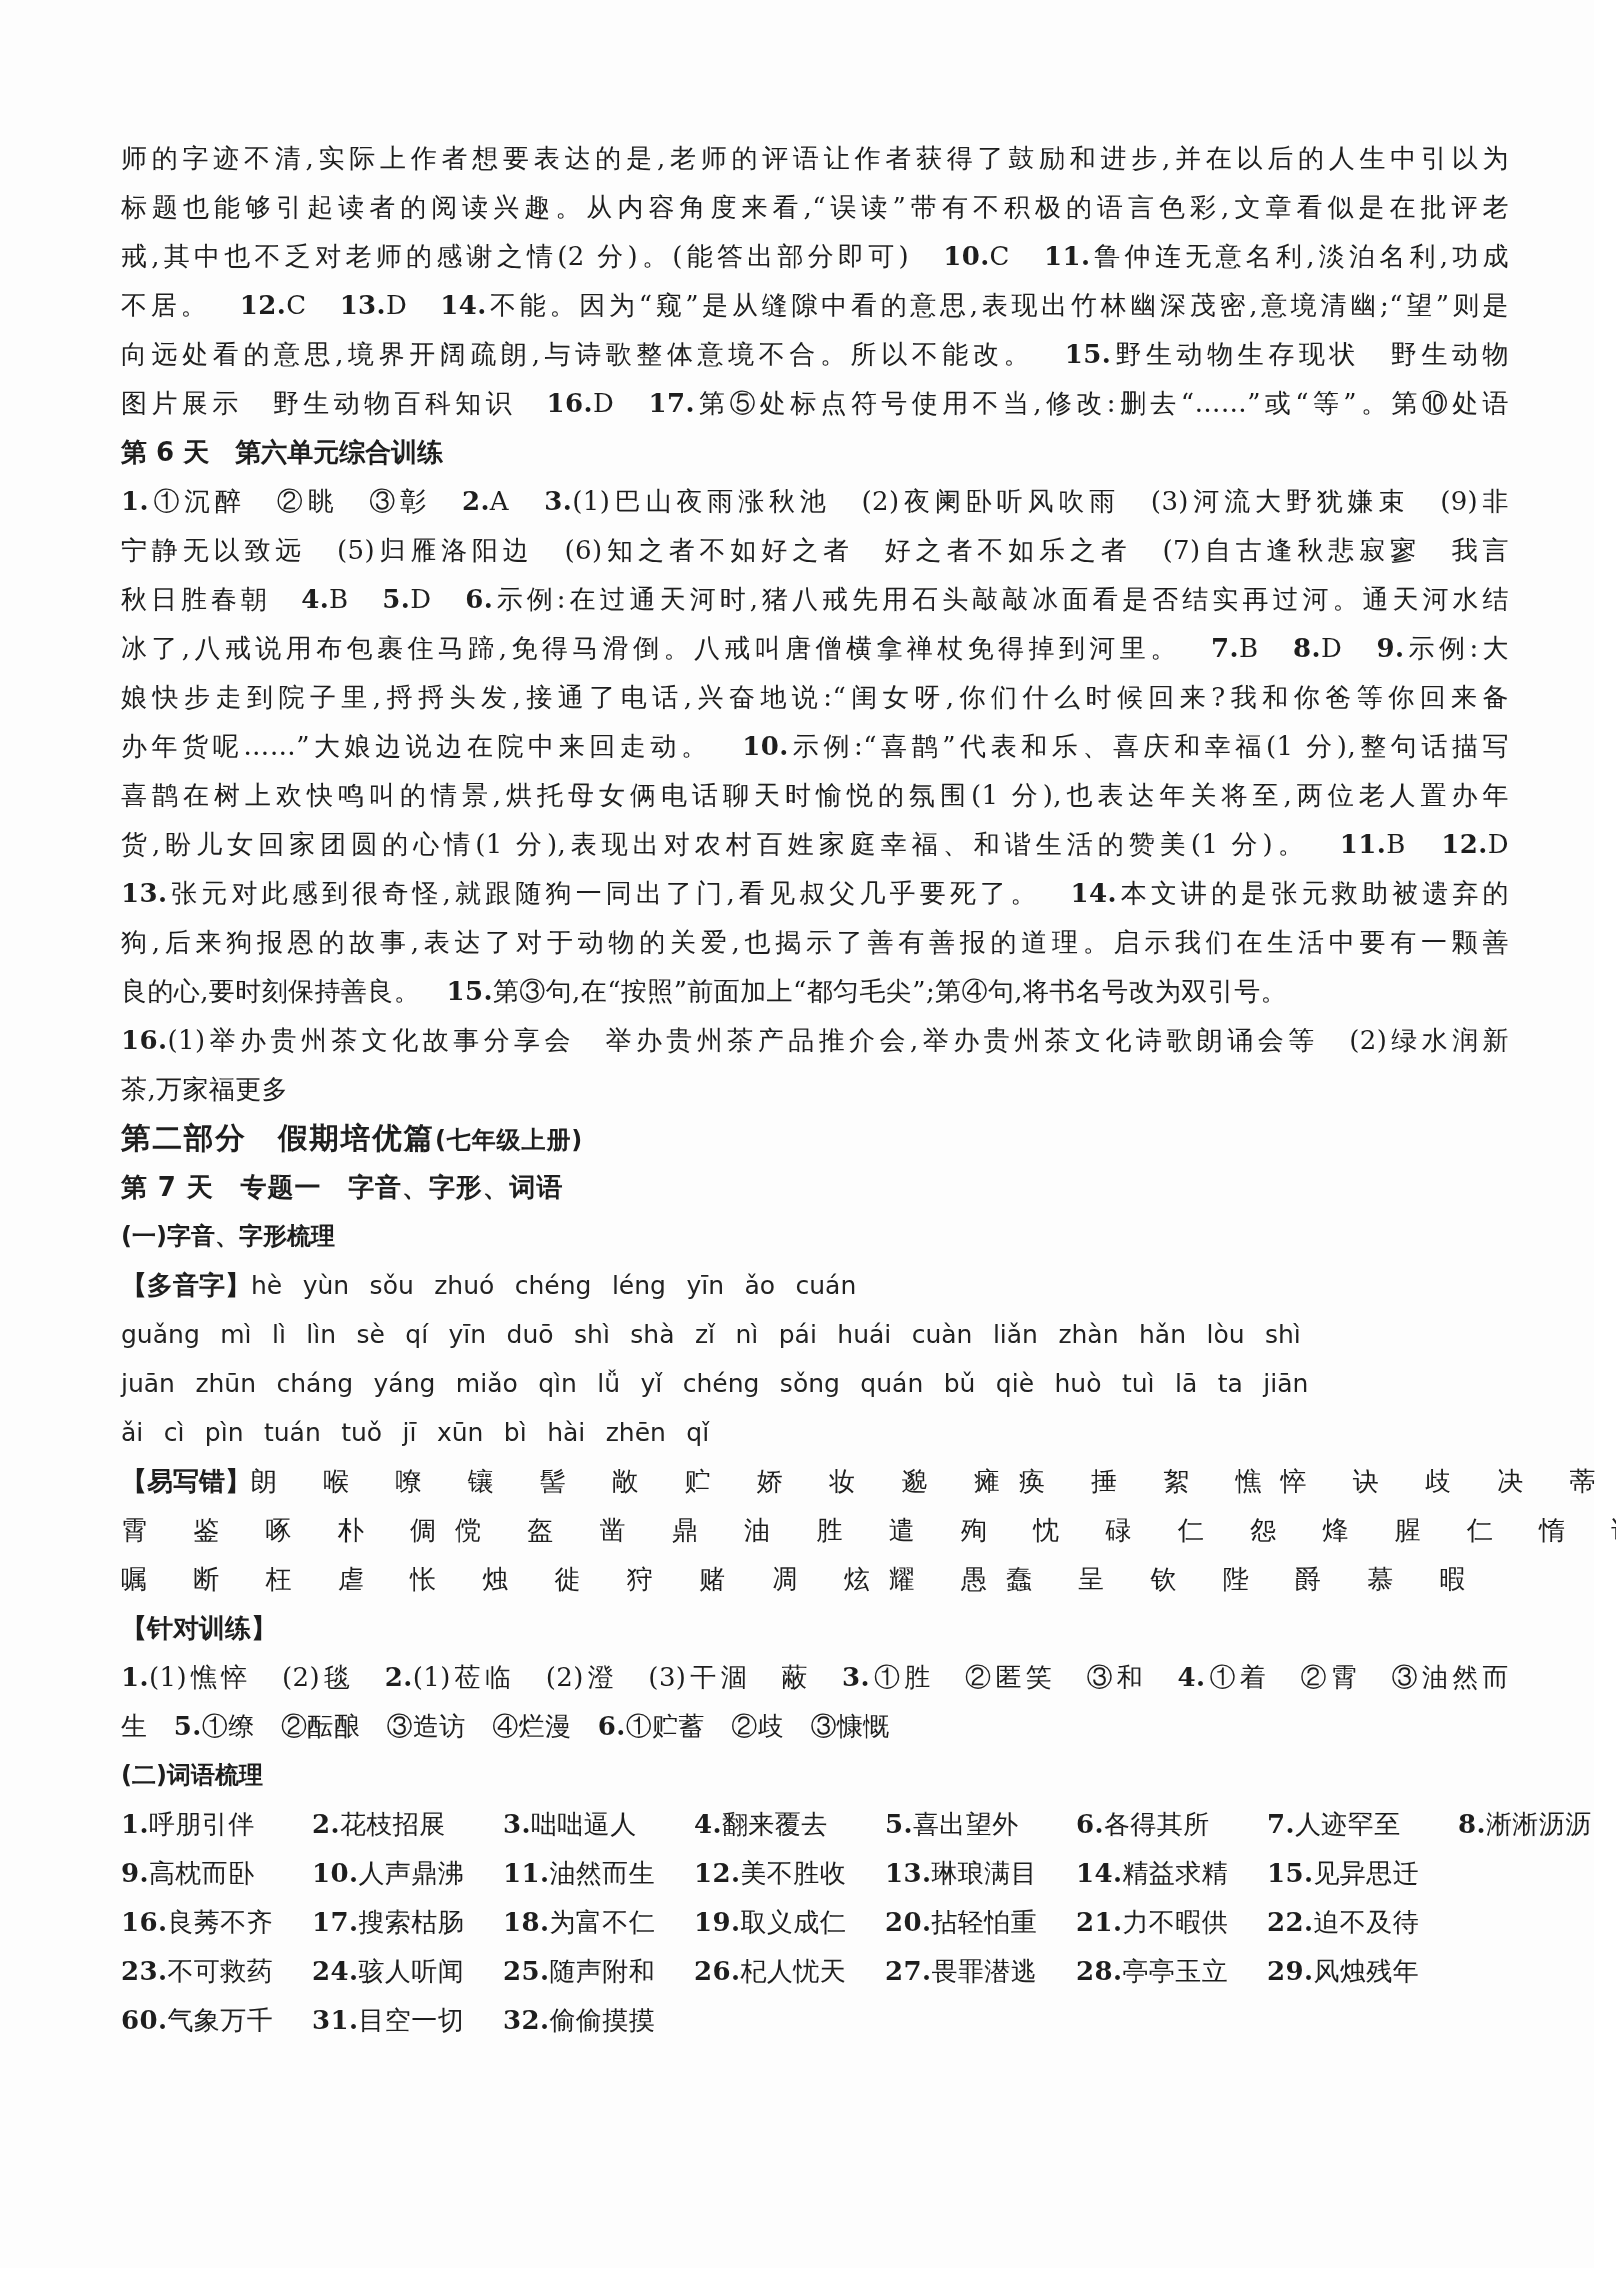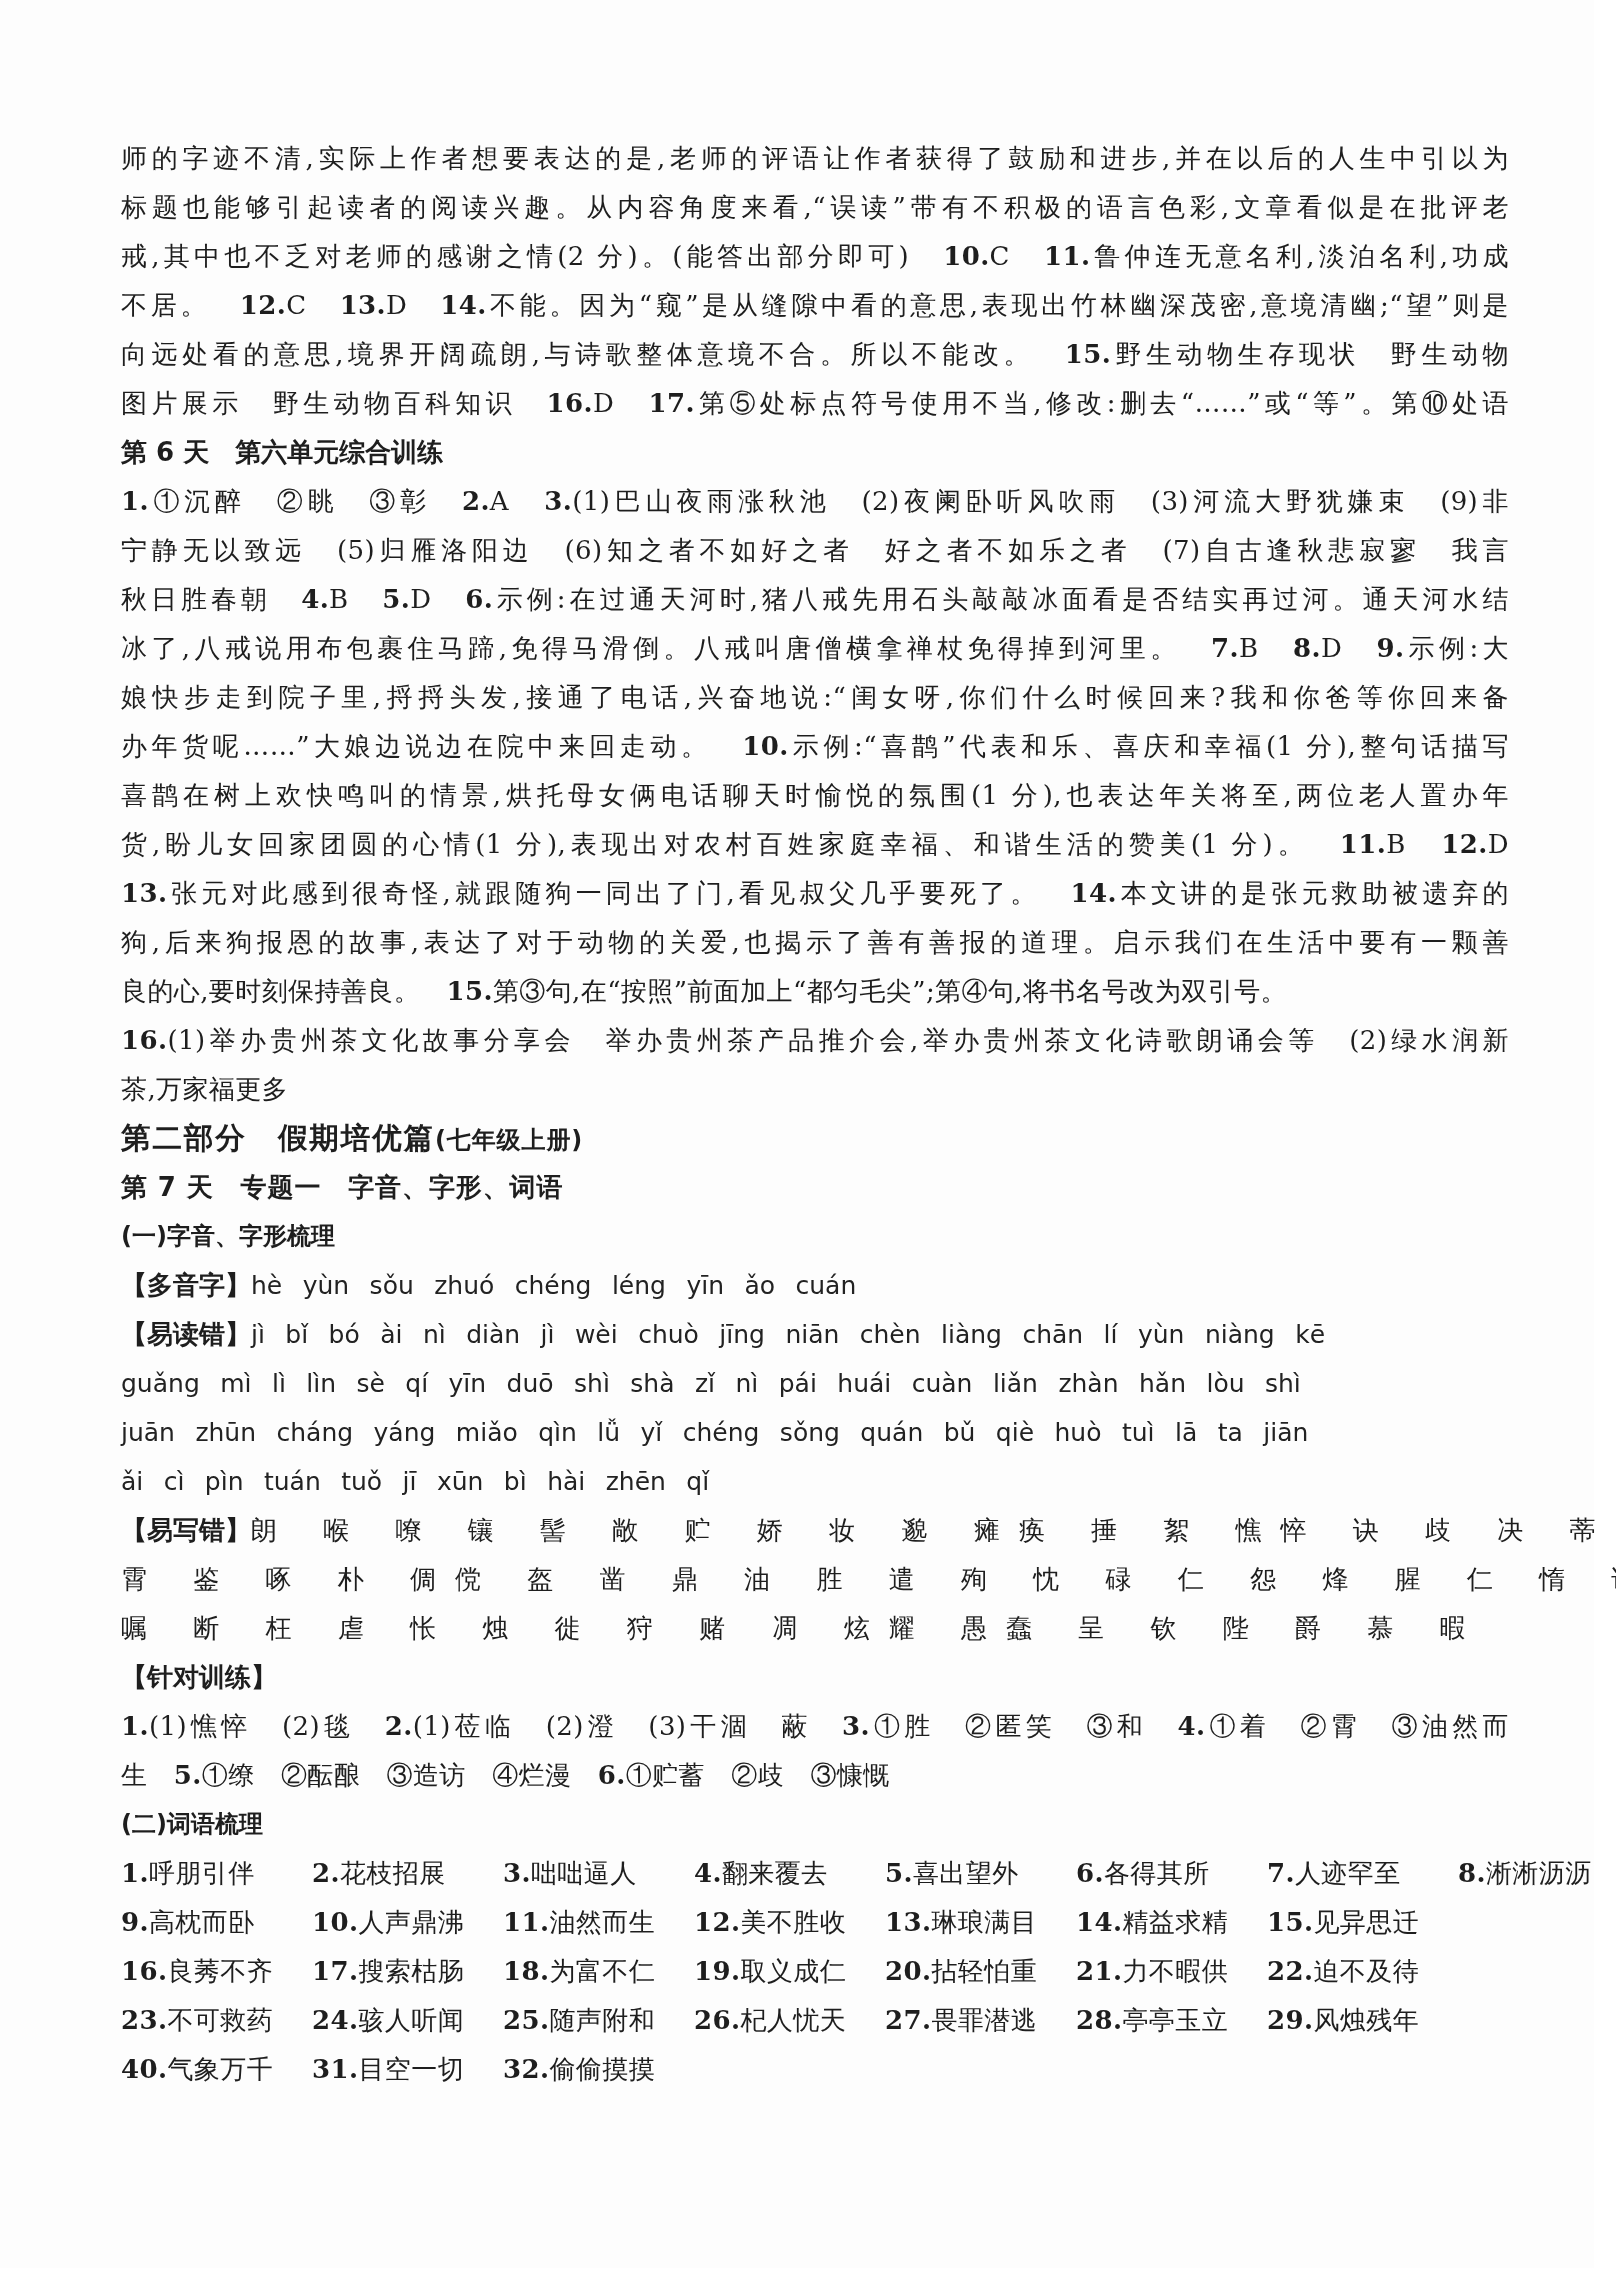--- a/index.html
+++ b/index.html
@@ -129,23 +129,20 @@
   </div>
 
   <div class="heading day7">第 7 天　专题一　字音、字形、词语</div>
   <div class="heading sub-section">(一)字音、字形梳理</div>
 
   <div class="pinyin-line">
     <span class="tag">【多音字】</span><span class="pinyin">hè  yùn  sǒu  zhuó  chéng  léng  yīn  ǎo  cuán</span>
   </div>
 
   <div class="pinyin-line">
-    <span class="tag">【易读错】</span><span class="pinyin">jì  bǐ bó  ài  nì  diàn  jì  wèi  chuò  jīng  niān  chèn  liàng  chān  lí  yùn niàng  kē</span>
-  </div>
-  <div class="pinyin-line">
     <span class="pinyin">guǎng  mì  lì  lìn sè  qí  yīn  duō  shì  shà  zǐ  nì  pái huái  cuàn  liǎn  zhàn  hǎn  lòu  shì</span>
   </div>
   <div class="pinyin-line">
     <span class="pinyin">juān  zhūn  cháng yáng  miǎo  qìn  lǚ  yǐ  chéng  sǒng  quán  bǔ  qiè  huò  tuì  lā ta  jiān</span>
   </div>
   <div class="pinyin-line">
     <span class="pinyin">ǎi  cì  pìn  tuán  tuǒ  jī  xūn  bì  hài  zhēn  qǐ</span>
   </div>
 
   <div class="pinyin-line">
@@ -165,17 +162,17 @@
       <div class="line"><span class="b">1.</span><span>(1)憔悴　(2)毯　</span><span class="b">2.</span><span>(1)莅临　(2)澄　(3)干涸　蔽　</span><span class="b">3.</span><span>①胜　②匿笑　③和　</span><span class="b">4.</span><span>①着　②霄　③油然而</span></div>
       <div class="line last"><span>生　</span><span class="b">5.</span><span>①缭　②酝酿　③造访　④烂漫　</span><span class="b">6.</span><span>①贮蓄　②歧　③慷慨</span></div>
     </div>
 
   <div class="heading sub-section">(二)词语梳理</div>
   <div>
       <div class="line last" style="text-align: left;"><span style="display: inline-block; width: 191px;"><span class="b">1.</span><span>呼朋引伴</span></span><span style="display: inline-block; width: 191px;"><span class="b">2.</span><span>花枝招展</span></span><span style="display: inline-block; width: 191px;"><span class="b">3.</span><span>咄咄逼人</span></span><span style="display: inline-block; width: 191px;"><span class="b">4.</span><span>翻来覆去</span></span><span style="display: inline-block; width: 191px;"><span class="b">5.</span><span>喜出望外</span></span><span style="display: inline-block; width: 191px;"><span class="b">6.</span><span>各得其所</span></span><span style="display: inline-block; width: 191px;"><span class="b">7.</span><span>人迹罕至</span></span><span style="display: inline-block; width: 191px;"><span class="b">8.</span><span>淅淅沥沥</span></span></div>
       <div class="line last" style="text-align: left;"><span style="display: inline-block; width: 191px;"><span class="b">9.</span><span>高枕而卧</span></span><span style="display: inline-block; width: 191px;"><span class="b">10.</span><span>人声鼎沸</span></span><span style="display: inline-block; width: 191px;"><span class="b">11.</span><span>油然而生</span></span><span style="display: inline-block; width: 191px;"><span class="b">12.</span><span>美不胜收</span></span><span style="display: inline-block; width: 191px;"><span class="b">13.</span><span>琳琅满目</span></span><span style="display: inline-block; width: 191px;"><span class="b">14.</span><span>精益求精</span></span><span style="display: inline-block; width: 191px;"><span class="b">15.</span><span>见异思迁</span></span></div>
       <div class="line last" style="text-align: left;"><span style="display: inline-block; width: 191px;"><span class="b">16.</span><span>良莠不齐</span></span><span style="display: inline-block; width: 191px;"><span class="b">17.</span><span>搜索枯肠</span></span><span style="display: inline-block; width: 191px;"><span class="b">18.</span><span>为富不仁</span></span><span style="display: inline-block; width: 191px;"><span class="b">19.</span><span>取义成仁</span></span><span style="display: inline-block; width: 191px;"><span class="b">20.</span><span>拈轻怕重</span></span><span style="display: inline-block; width: 191px;"><span class="b">21.</span><span>力不暇供</span></span><span style="display: inline-block; width: 191px;"><span class="b">22.</span><span>迫不及待</span></span></div>
       <div class="line last" style="text-align: left;"><span style="display: inline-block; width: 191px;"><span class="b">23.</span><span>不可救药</span></span><span style="display: inline-block; width: 191px;"><span class="b">24.</span><span>骇人听闻</span></span><span style="display: inline-block; width: 191px;"><span class="b">25.</span><span>随声附和</span></span><span style="display: inline-block; width: 191px;"><span class="b">26.</span><span>杞人忧天</span></span><span style="display: inline-block; width: 191px;"><span class="b">27.</span><span>畏罪潜逃</span></span><span style="display: inline-block; width: 191px;"><span class="b">28.</span><span>亭亭玉立</span></span><span style="display: inline-block; width: 191px;"><span class="b">29.</span><span>风烛残年</span></span></div>
-      <div class="line last" style="text-align: left;"><span style="display: inline-block; width: 191px;"><span class="b">40.</span><span>气象万千</span></span><span style="display: inline-block; width: 191px; text-align: right;"><span class="b">31.</span><span>目空一切</span></span><span style="display: inline-block; width: 191px;"><span class="b">32.</span><span>偷偷摸摸</span></span></div>
+      <div class="line last" style="text-align: left;"><span style="display: inline-block; width: 191px;"><span class="b">60.</span><span>气象万千</span></span><span style="display: inline-block; width: 191px; text-align: right;"><span class="b">31.</span><span>目空一切</span></span><span style="display: inline-block; width: 191px;"><span class="b">32.</span><span>偷偷摸摸</span></span></div>
     </div>
 
 </div>
 
 
 </body></html>

